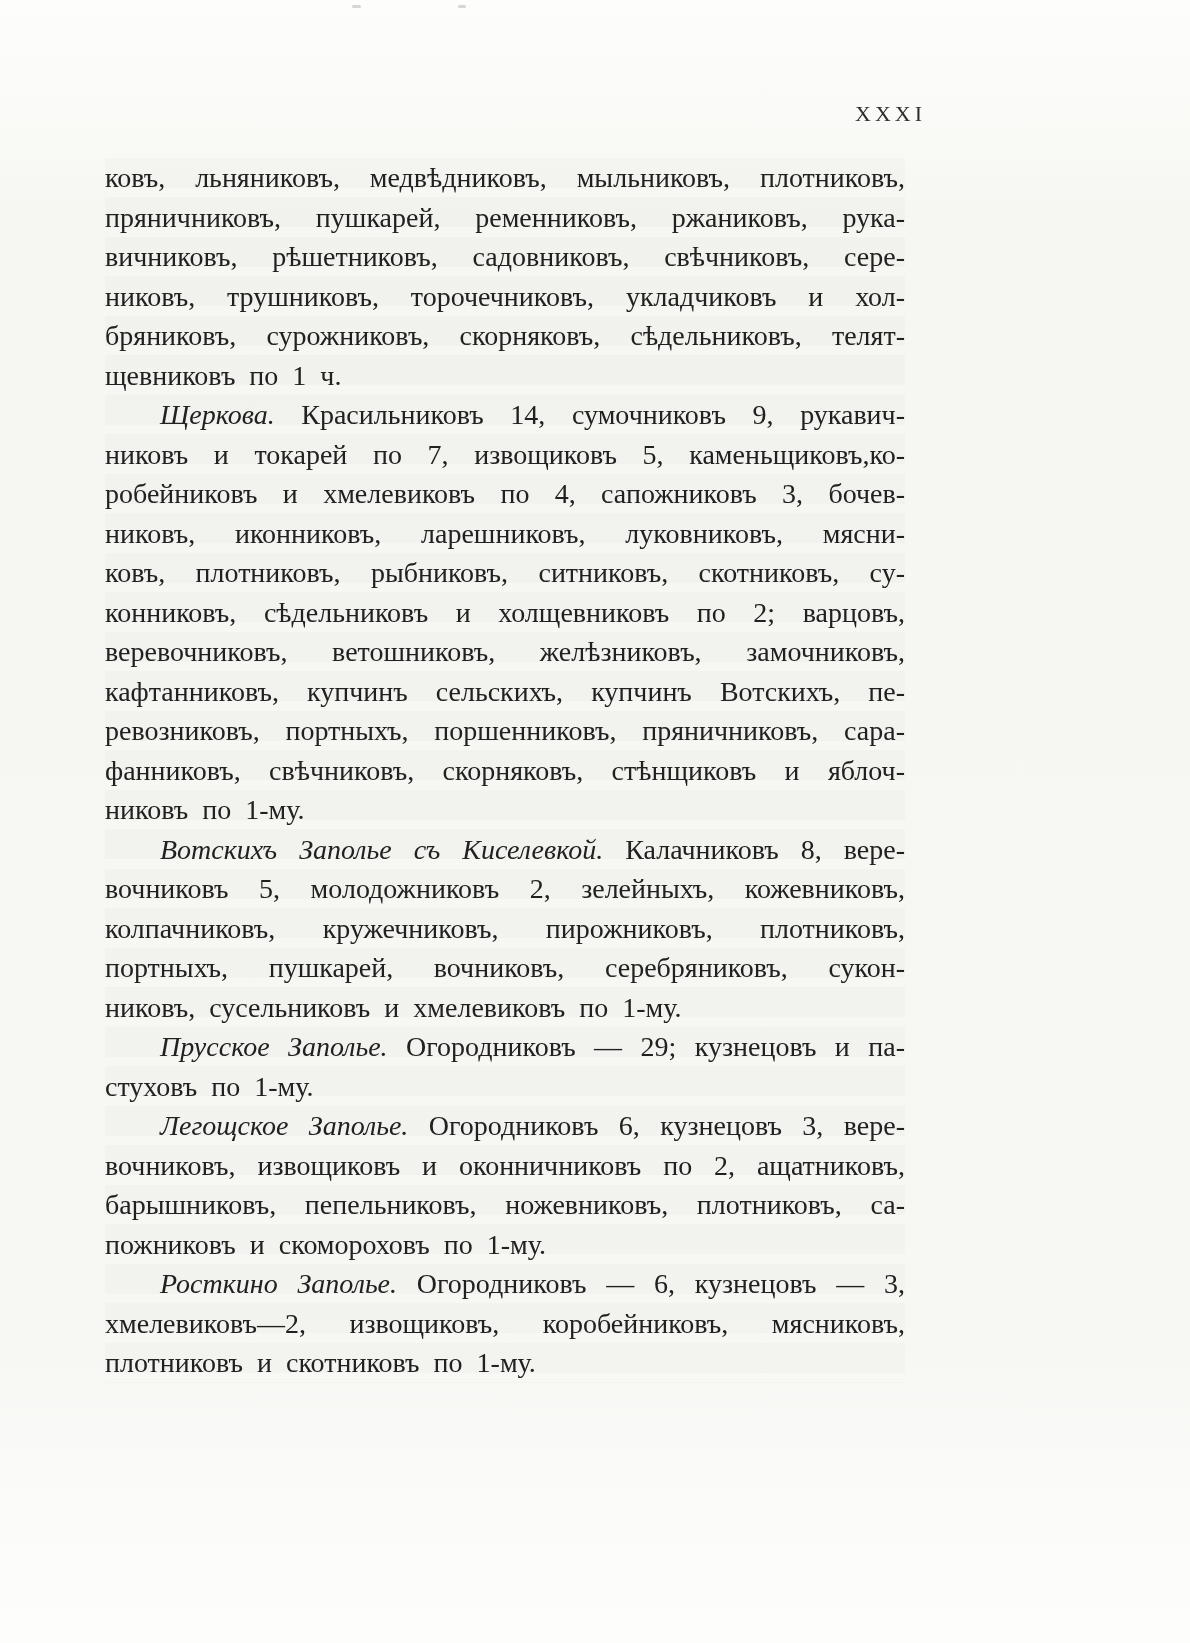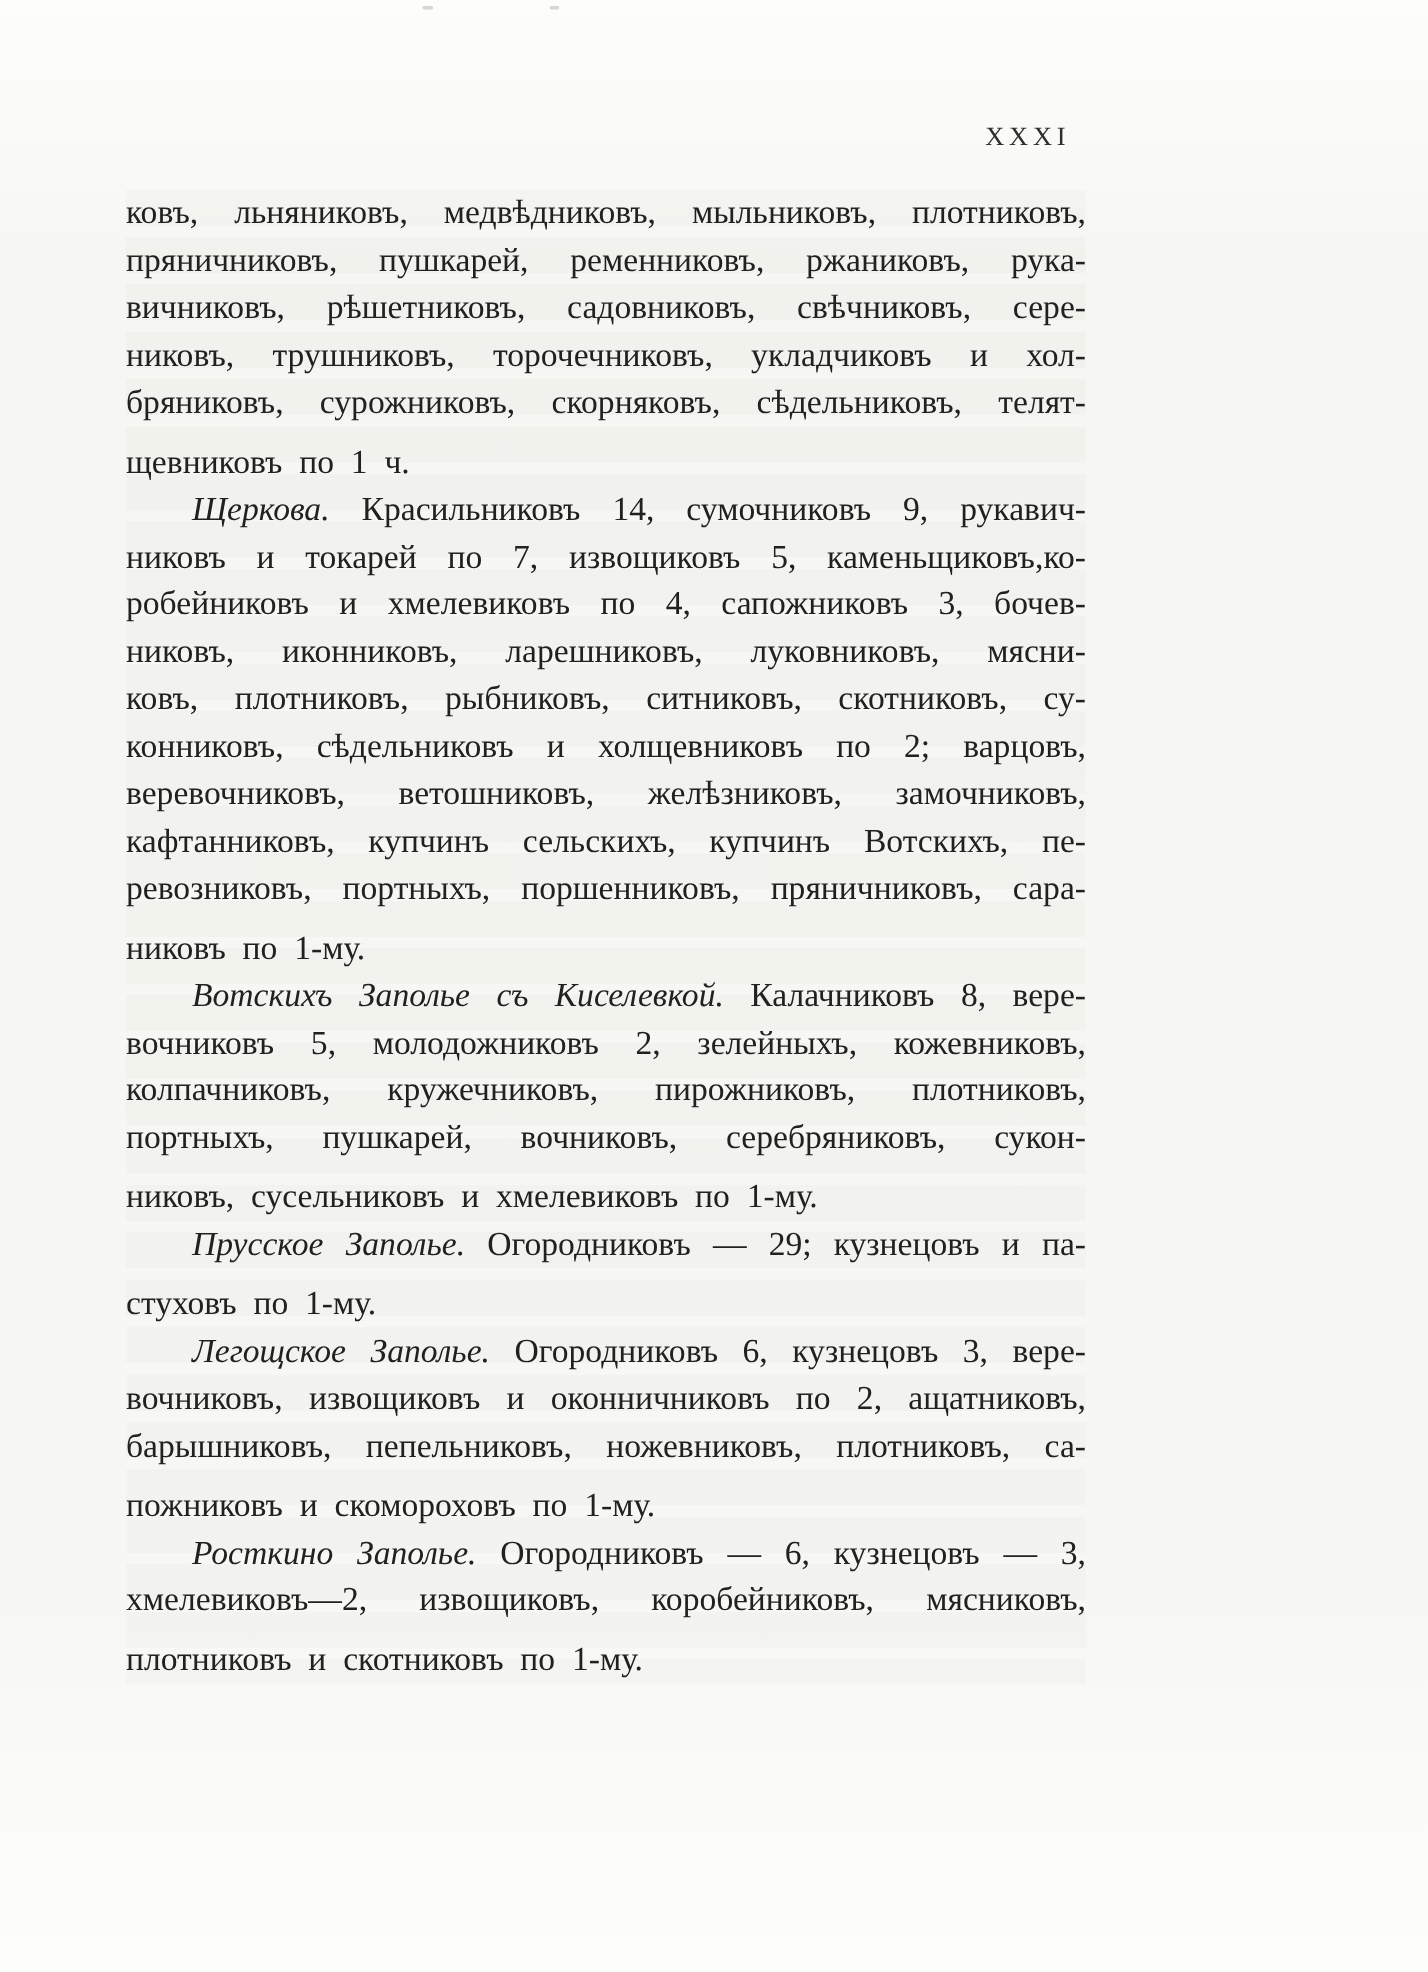--- a/index.html
+++ b/index.html
@@ -8,36 +8,36 @@
     background:#fdfdfc;
     font-family:"Liberation Serif","DejaVu Serif",serif;
     color:#212121;
   }
   .paper{
     position:absolute;inset:0;
     background:linear-gradient(180deg,#fdfdfc 0%,#f9f9f6 9%,#f6f6f2 13%,#f7f7f4 82%,#fbfbf9 92%,#fdfdfc 100%);
   }
   .speck{position:absolute;height:3px;border-radius:2px;background:rgba(140,140,135,.35);}
   .pagenum{
-    position:absolute;top:101px;left:782px;width:110px;
+    position:absolute;top:101px;left:816px;width:110px;
     text-align:right;font-size:22px;letter-spacing:4px;color:#2e2e2e;
   }
   .text{
     position:absolute;left:105px;top:158px;width:800px;
     font-size:28px;line-height:39.5px;
     background:repeating-linear-gradient(180deg,
       rgba(120,120,108,0.035) 0px, rgba(120,120,108,0.035) 30px,
       rgba(255,255,255,0) 30px, rgba(255,255,255,0) 39.5px);
   }
   .para{margin:0;}
   .line{
     text-align:justify;text-align-last:justify;
     word-spacing:2px;height:39.5px;white-space:normal;overflow:visible;
   }
-  .line.last{text-align-last:left;word-spacing:7px;margin-top:10px;}
+  .line.last{text-align-last:left;word-spacing:7px;}
   .line.indent{padding-left:55px;}
   .lead{font-style:italic;margin-top:41px;}
 </style>
 </head>
 <body>
 
 <div class="paper"></div>
 <div class="speck" style="left:352px;top:5px;width:9px;"></div>
 <div class="speck" style="left:458px;top:5px;width:8px;"></div>
 
@@ -57,20 +57,21 @@
   <div class="para">
     <div class="line indent"><span class="lead">Щеркова.</span> <span>Красильниковъ 14, сумочниковъ 9, рукавич-</span></div>
     <div class="line">никовъ и токарей по 7, извощиковъ 5, каменьщиковъ,ко-</div>
     <div class="line">робейниковъ и хмелевиковъ по 4, сапожниковъ 3, бочев-</div>
     <div class="line">никовъ, иконниковъ, ларешниковъ, луковниковъ, мясни-</div>
     <div class="line">ковъ, плотниковъ, рыбниковъ, ситниковъ, скотниковъ, су-</div>
     <div class="line">конниковъ, сѣдельниковъ и холщевниковъ по 2; варцовъ,</div>
     <div class="line">веревочниковъ, ветошниковъ, желѣзниковъ, замочниковъ,</div>
     <div class="line">кафтанниковъ, купчинъ сельскихъ, купчинъ Вотскихъ, пе-</div>
     <div class="line">ревозниковъ, портныхъ, поршенниковъ, пряничниковъ, сара-</div>
+    <div class="line">фанниковъ, свѣчниковъ, скорняковъ, стѣнщиковъ и яблоч-</div>
     <div class="line last">никовъ по 1-му.</div>
   </div>
 
   <div class="para">
     <div class="line indent"><span class="lead">Вотскихъ Заполье съ Киселевкой.</span> <span>Калачниковъ 8, вере-</span></div>
     <div class="line">вочниковъ 5, молодожниковъ 2, зелейныхъ, кожевниковъ,</div>
     <div class="line">колпачниковъ, кружечниковъ, пирожниковъ, плотниковъ,</div>
     <div class="line">портныхъ, пушкарей, вочниковъ, серебряниковъ, сукон-</div>
     <div class="line last">никовъ, сусельниковъ и хмелевиковъ по 1-му.</div>
   </div>

